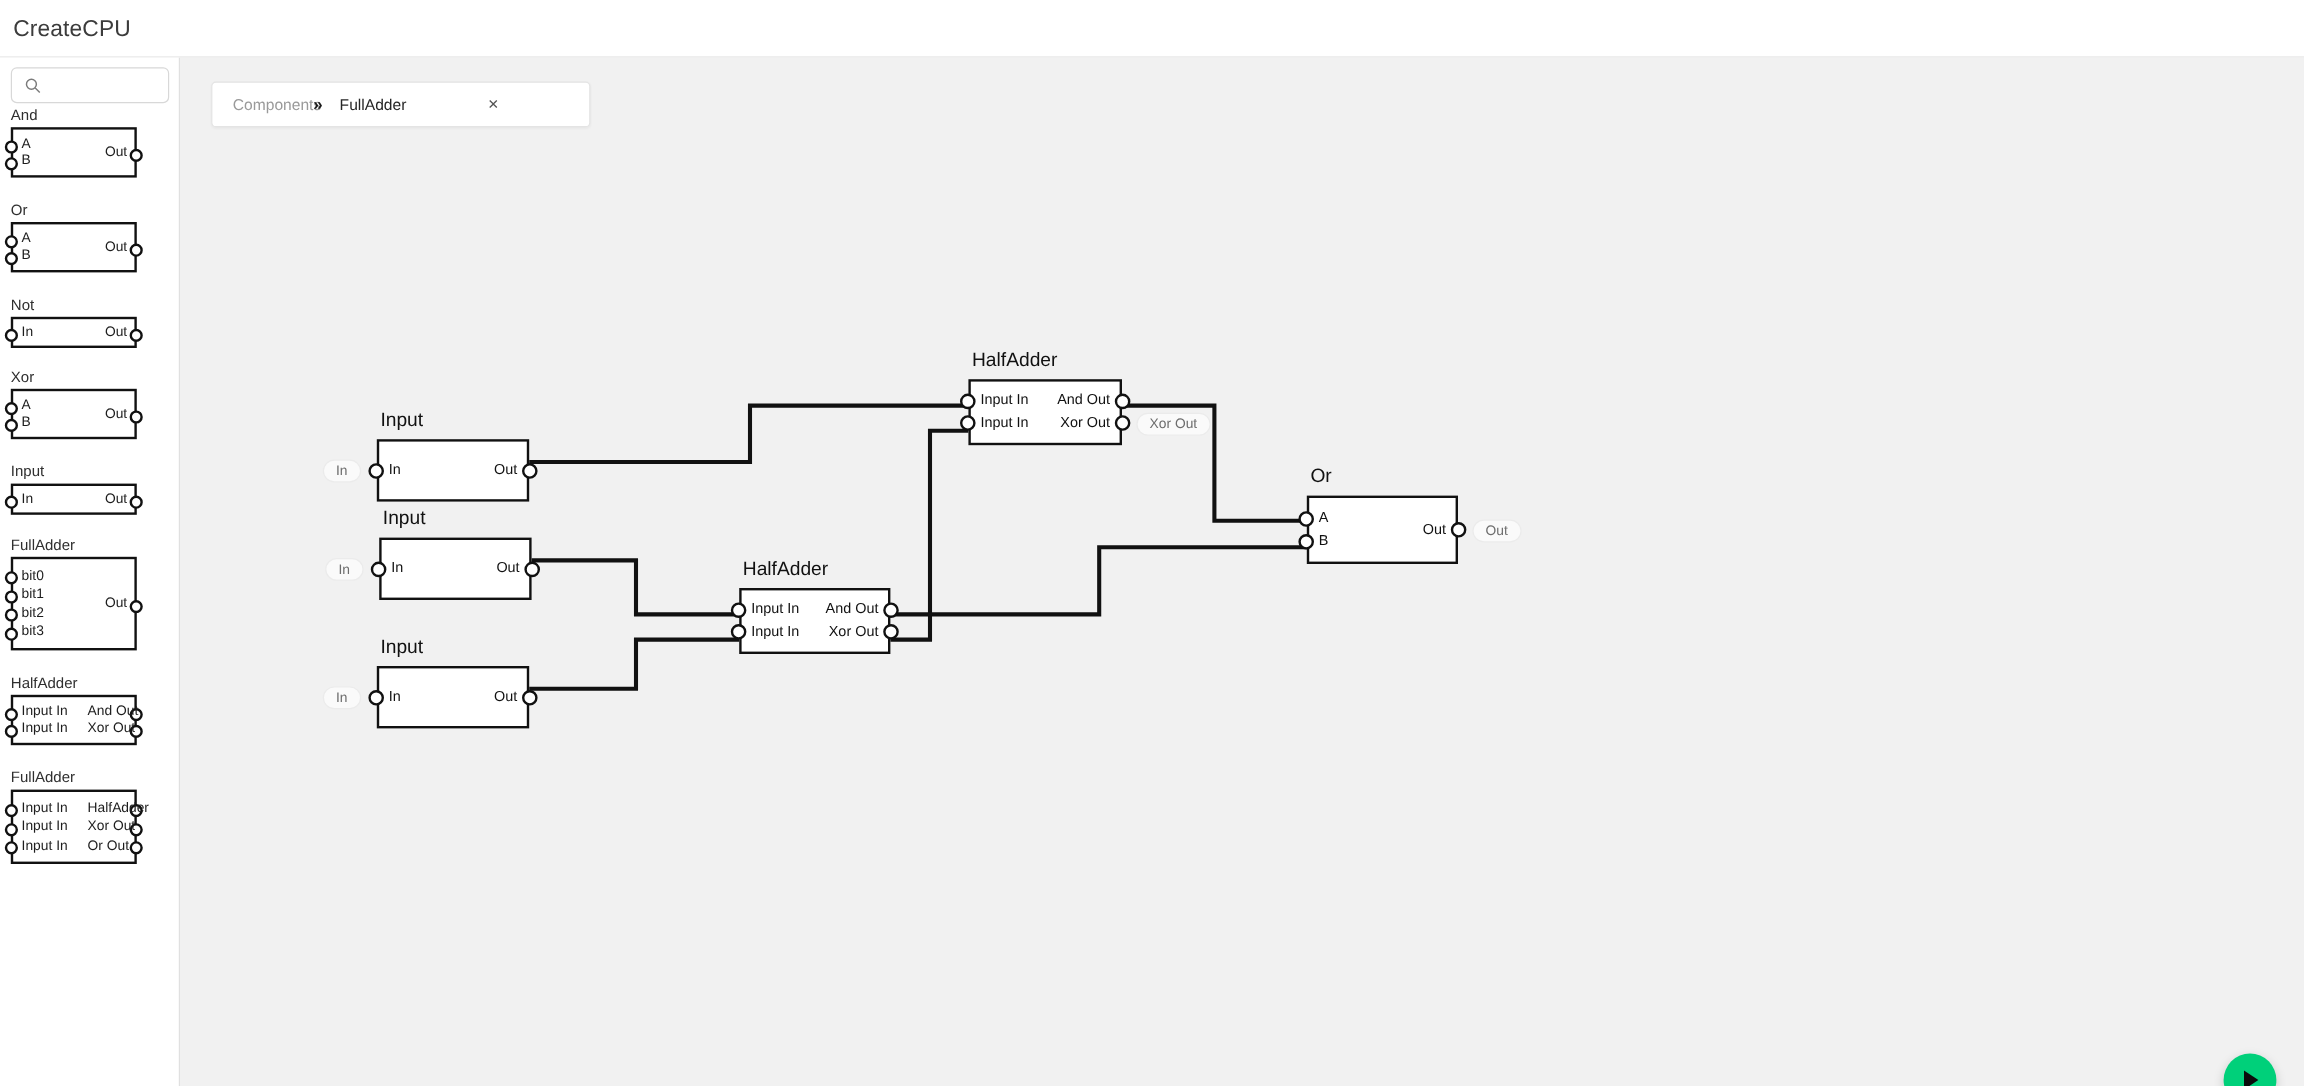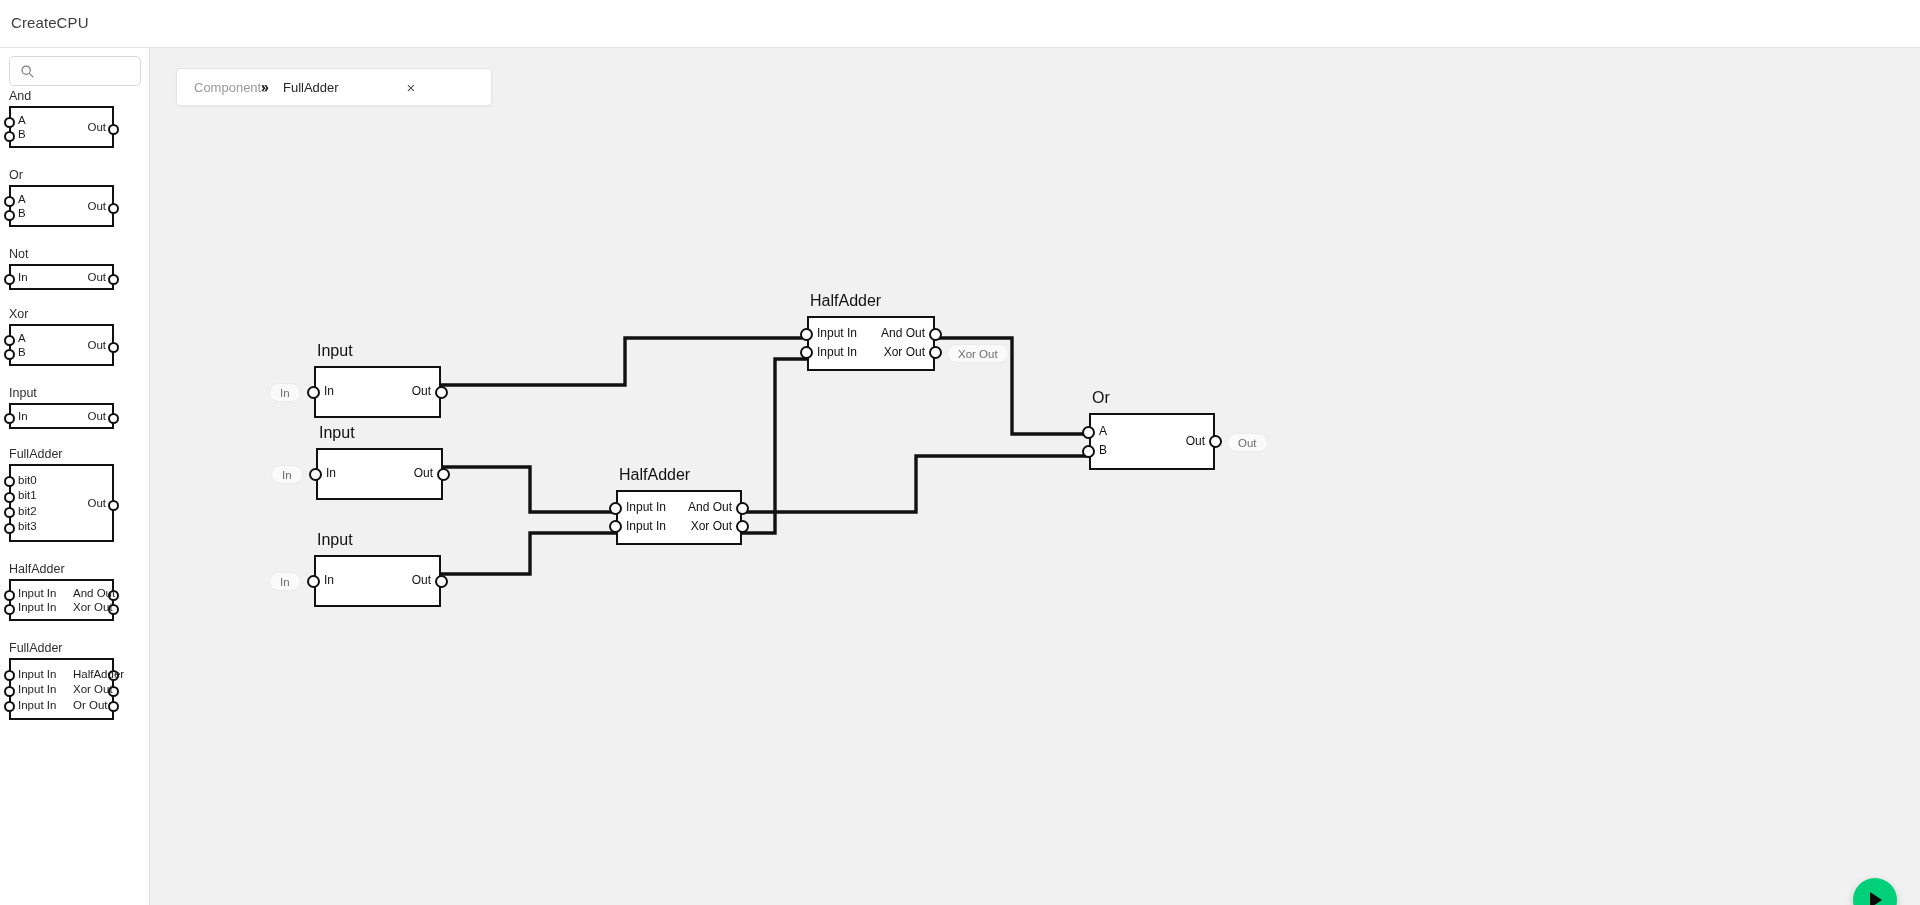--- a/index.html
+++ b/index.html
@@ -14,21 +14,21 @@
 
   
   #topbar {
     position: absolute; left: 0; top: 0;
     width: 1920px; height: 48px;
     background: #ffffff;
     border-bottom: 1px solid #e3e3e3;
   }
   #app-title {
     position: absolute; left: 11px; top: 14px;
-    font-size: 15px; color: #3c3c3c; letter-spacing: .1px;
+    font-size: 19px; color: #3c3c3c; letter-spacing: .1px;
   }
 
   
   #sidebar {
     position: absolute; left: 0; top: 48px;
     width: 150px; height: 857px;
     background: #ffffff;
     border-right: 1px solid #e0e0e0;
     overflow: hidden;
   }

